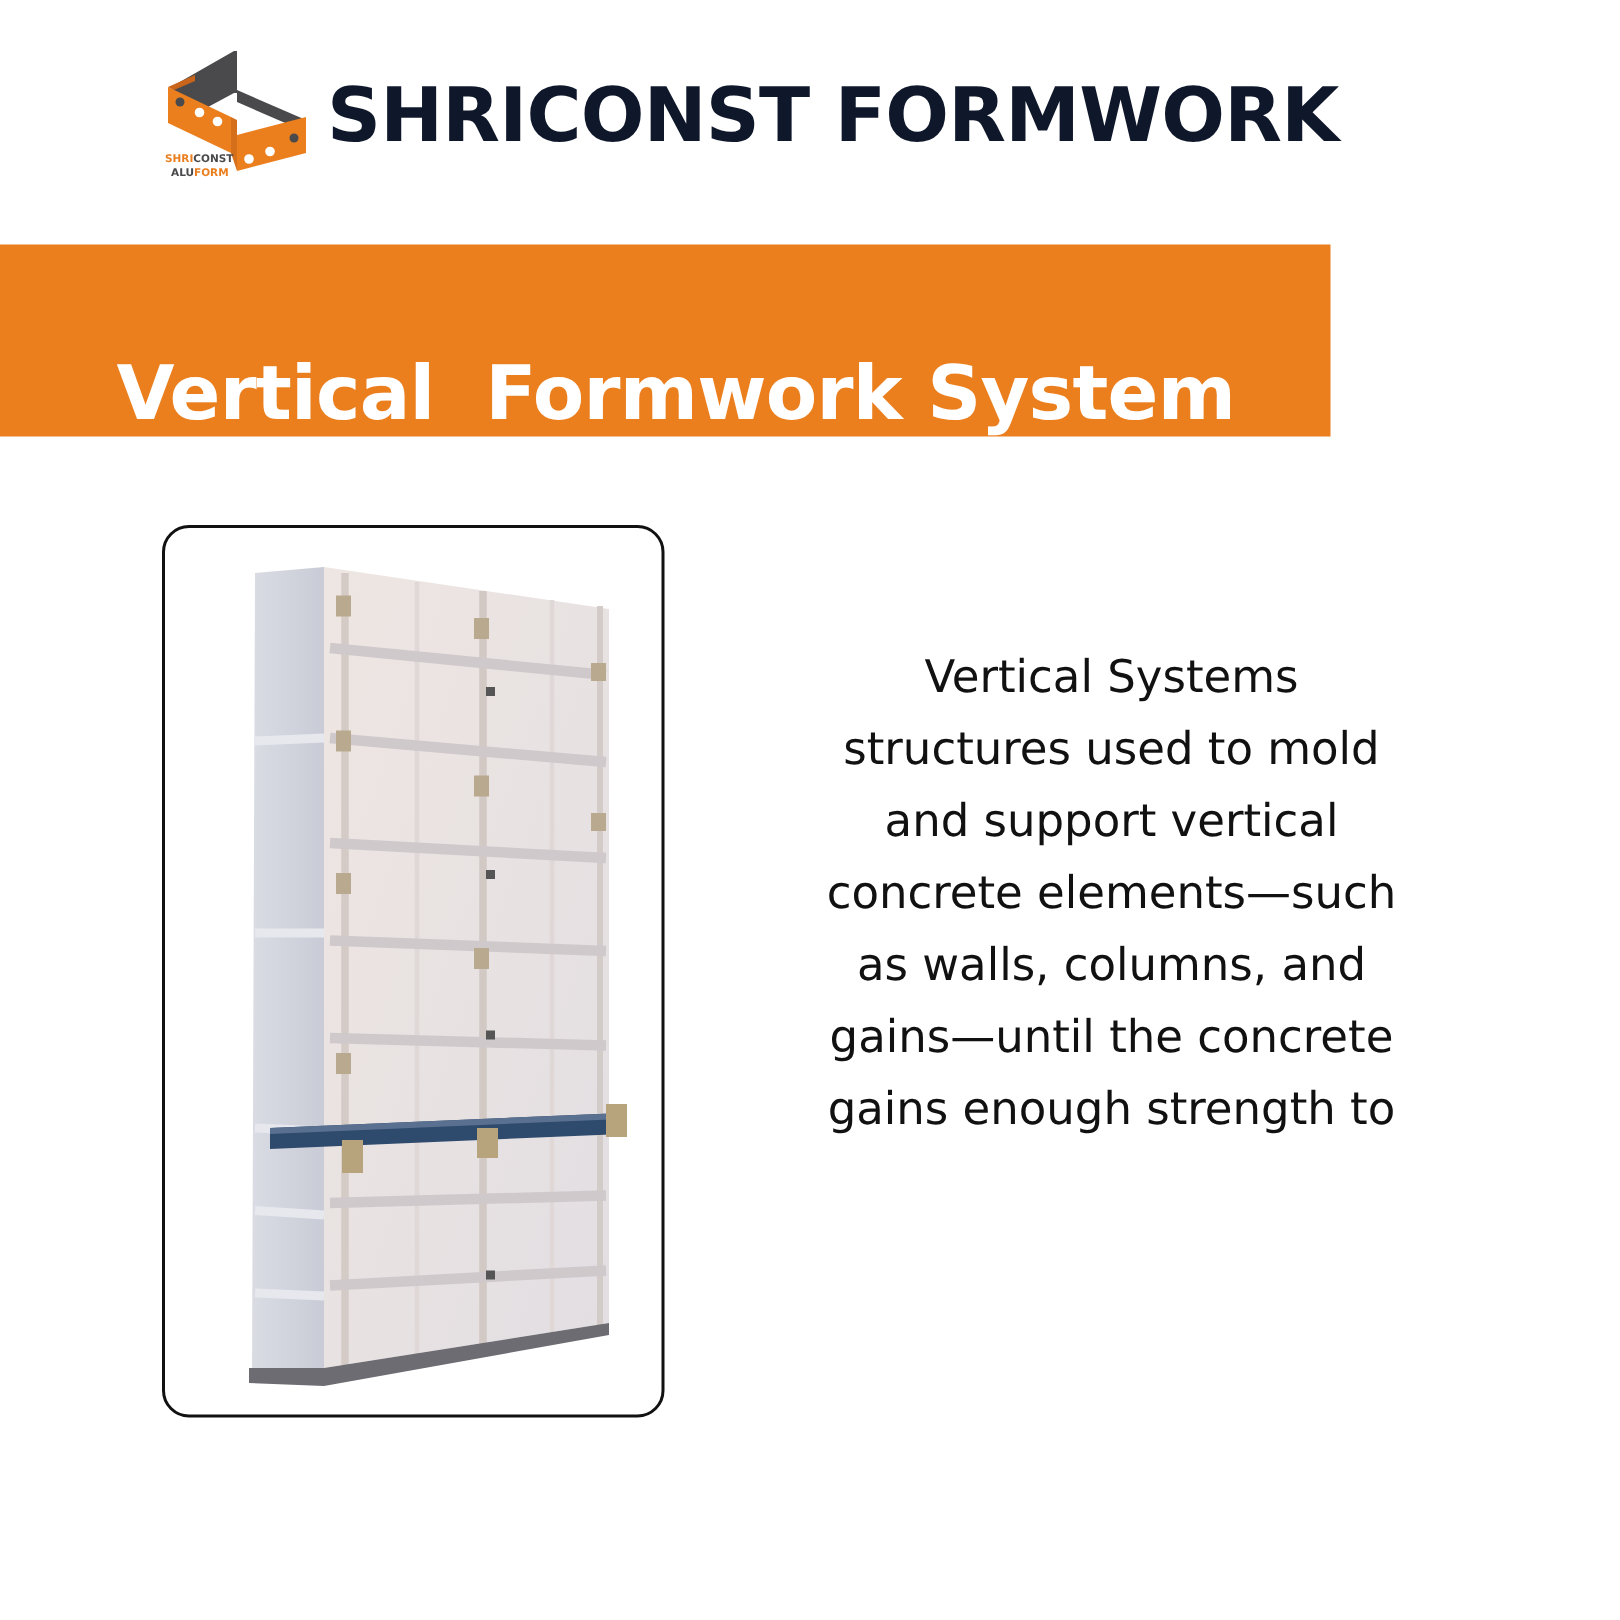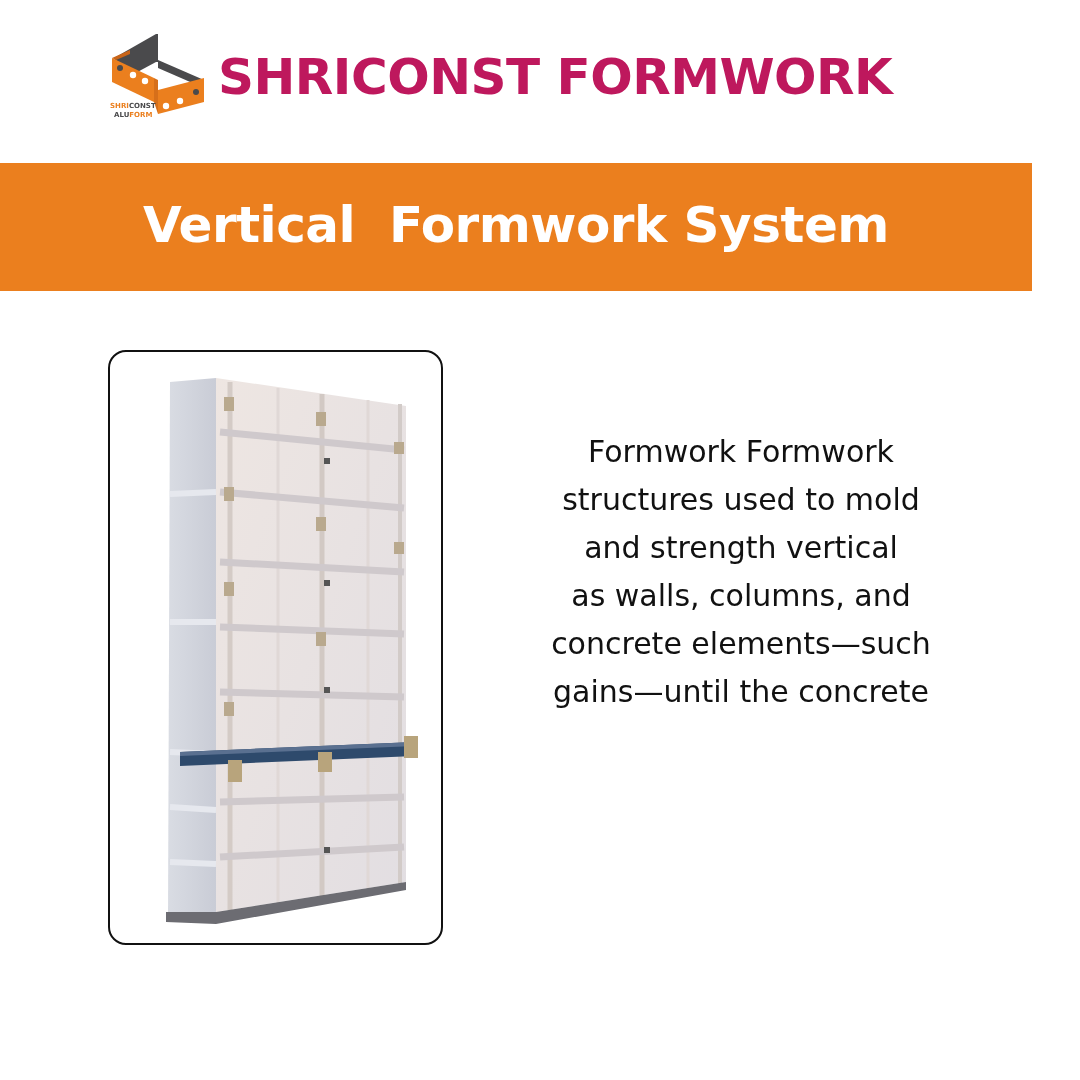--- a/index.html
+++ b/index.html
@@ -7,22 +7,22 @@
       width: 1080px; height: 1080px; background: #ffffff; position: relative; overflow: hidden;
       font-family: "DejaVu Sans", sans-serif;
     }
     .logo { position: absolute; left: 108px; top: 28px; width: 100px; height: 95px; }
     .brand-title {
       position: absolute; left: 218px; top: 42px; width: 660px; height: 70px;
       font-family: "DejaVu Sans", sans-serif; font-weight: bold; font-size: 50px;
       line-height: 70px; letter-spacing: -0.5px; white-space: nowrap;
     }
     .banner {
-      position: absolute; left: 0; top: 163px; width: 1032px; height: 128px;
-      display: flex; align-items: center; justify-content: center;
+      position: absolute; left: 0; top: 163px; width: 873px; height: 128px;
+      display: flex; align-items: flex-end; justify-content: center; padding-left: 14px;
     }
     .banner-title {
       color: #ffffff; font-family: "DejaVu Sans", sans-serif; font-weight: bold;
       font-size: 50px; letter-spacing: -0.5px; white-space: pre; margin-top: -4px;
     }
     .image-card {
       position: absolute; left: 108px; top: 350px; width: 331px; height: 591px;
       border: 2px solid #111111; border-radius: 18px; background: #ffffff; overflow: hidden;
     }
     .image-card svg { position: absolute; left: 0; top: 0; }
@@ -57,21 +57,21 @@
 
     <text x="2" y="80" font-family="DejaVu Sans, sans-serif" font-size="7" font-weight="bold">
       <tspan fill="#EB7F1E">SHRI</tspan><tspan fill="#4A4A4C">CONST</tspan>
     </text>
     <text x="6" y="89" font-family="DejaVu Sans, sans-serif" font-size="7" font-weight="bold">
       <tspan fill="#4A4A4C">ALU</tspan><tspan fill="#EB7F1E">FORM</tspan>
     </text>
   </svg>
 </div>
 
-<div class="brand-title" style="color:#be185d;">SHRICONST FORMWORK</div>
+<div class="brand-title" style="color:#0f172a;">SHRICONST FORMWORK</div>
 
 <div class="banner" style="background:#EB7F1E;">
   <div class="banner-title">Vertical  Formwork System</div>
 </div>
 
 <div class="image-card">
   <svg width="331" height="591" viewBox="0 0 331 591">
     <defs>
       <linearGradient id="sidePanel" x1="0" x2="1" y1="0" y2="0">
         <stop offset="0" stop-color="#D9DCE3"></stop>
@@ -135,19 +135,20 @@
       <rect x="118" y="408" width="14" height="22"></rect>
       <rect x="208" y="400" width="14" height="20"></rect>
       <rect x="294" y="384" width="14" height="22"></rect>
     </g>
 
     <polygon points="56,560 106,560 296,530 296,538 106,572 56,570" fill="#6C6C72"></polygon>
   </svg>
 </div>
 
 <div class="description">
-  <span>Formwork Formwork</span>
+  <span>Vertical Systems</span>
   <span>structures used to mold</span>
-  <span>and strength vertical</span>
+  <span>and support vertical</span>
+  <span>concrete elements—such</span>
   <span>as walls, columns, and</span>
-  <span>concrete elements—such</span>
   <span>gains—until the concrete</span>
+  <span>gains enough strength to</span>
 </div>
 
 </body></html>

